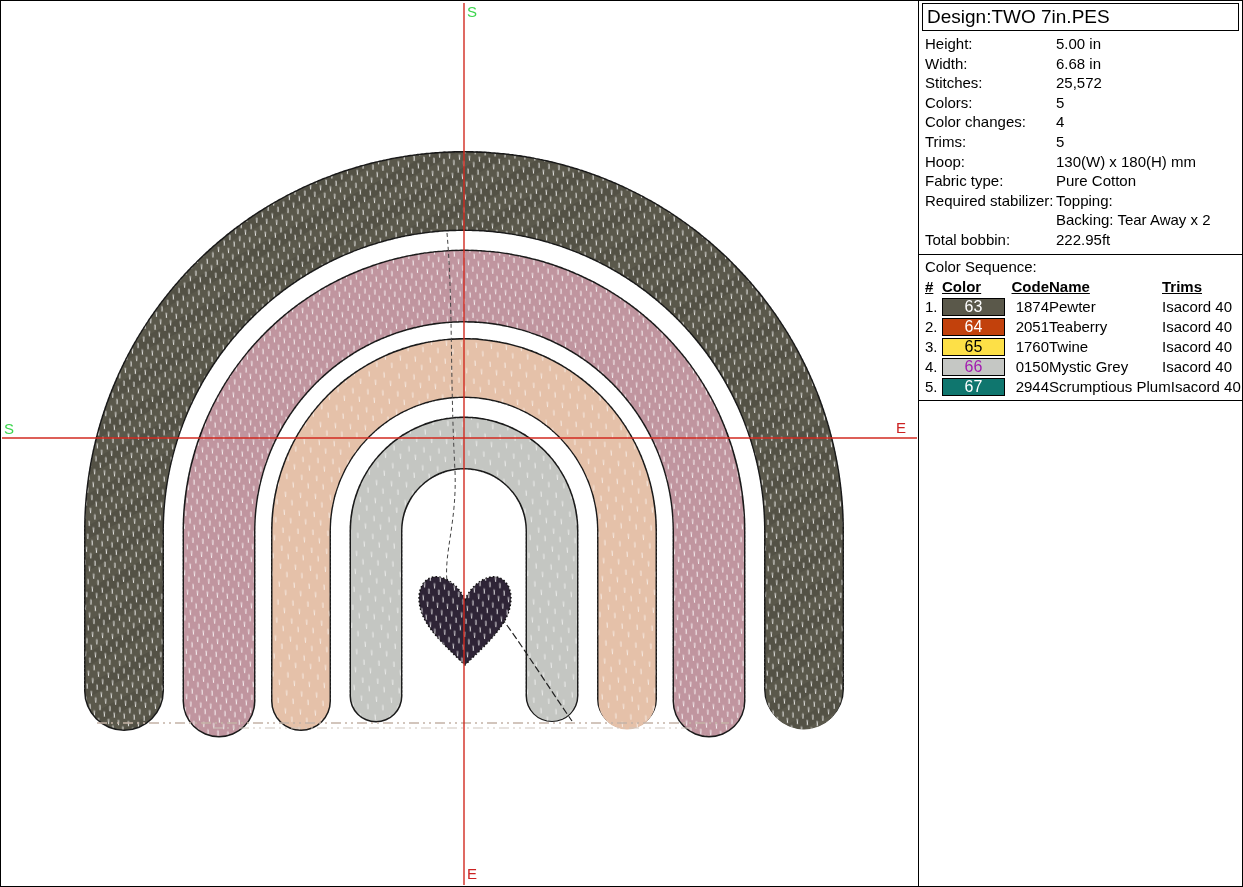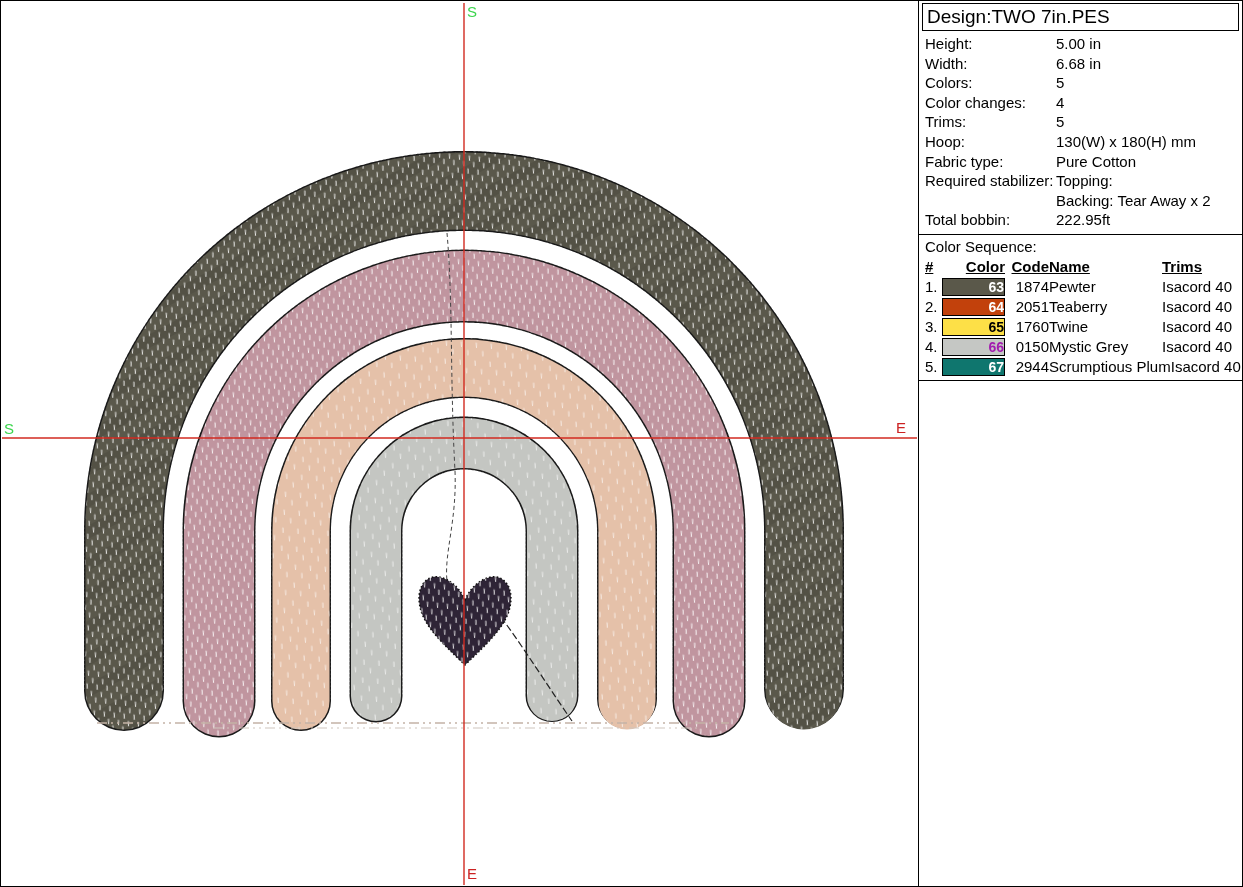--- a/index.html
+++ b/index.html
@@ -26,24 +26,24 @@
   .seq-section { margin-top:4px; border-top:1px solid #000; border-bottom:1px solid #000;
                  padding:2px 4px 3px 6px; font-size:15px; }
   .seq-heading { line-height:20px; }
   .seq-grid { display:flex; align-items:center; line-height:20px; height:20px; }
   .col-num   { width:17px; flex:0 0 17px; }
   .col-swatch{ width:63px; flex:0 0 63px; text-align:center; }
   .col-code  { width:40px; flex:0 0 40px; margin-left:4px; text-align:right; }
   .col-name  { white-space:nowrap; }
   .col-chart { margin-left:auto; width:76px; flex:0 0 76px; text-align:left; }
   .seq-header span { font-weight:bold; text-decoration:underline; }
-  .seq-header .col-swatch { text-align:right; }
+  .seq-header .col-swatch { text-align:left; }
   .swatch {
     display:block; width:61px; height:16px; border:1px solid #000;
-    font-size:14px; line-height:16px; text-align:right; box-sizing:content-box;font-weight:bold;
+    font-size:16px; line-height:16px; text-align:center; box-sizing:content-box;
   }
 </style>
 </head>
 <body>
 
 <div id="stage">
 
   <svg id="design-area" viewBox="0 0 917 885" width="917" height="885" xmlns="http://www.w3.org/2000/svg">
     <defs>
       <pattern id="spk-dense" width="10" height="13" patternUnits="userSpaceOnUse" patternTransform="rotate(6)">
@@ -114,20 +114,24 @@
     <div class="props">
       <div class="prop-row">
         <span class="prop-label">Height:</span>
         <span class="prop-value">5.00 in</span>
       </div>
       <div class="prop-row">
         <span class="prop-label">Width:</span>
         <span class="prop-value">6.68 in</span>
       </div>
       <div class="prop-row">
+        <span class="prop-label">Stitches:</span>
+        <span class="prop-value">25,572</span>
+      </div>
+      <div class="prop-row">
         <span class="prop-label">Colors:</span>
         <span class="prop-value">5</span>
       </div>
       <div class="prop-row">
         <span class="prop-label">Color changes:</span>
         <span class="prop-value">4</span>
       </div>
       <div class="prop-row">
         <span class="prop-label">Trims:</span>
         <span class="prop-value">5</span>

